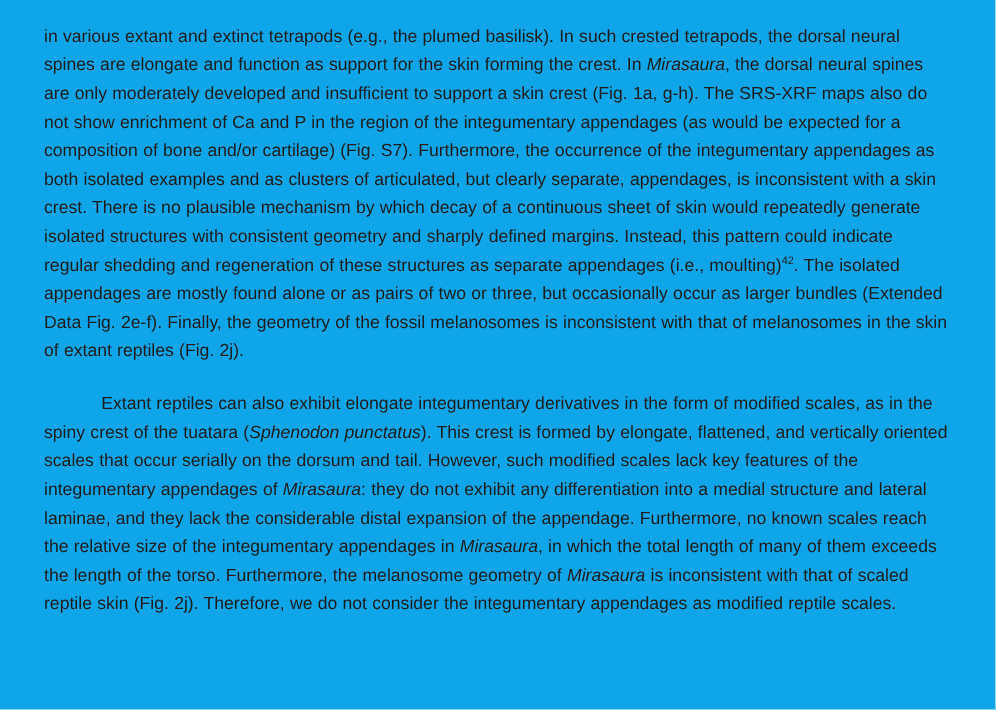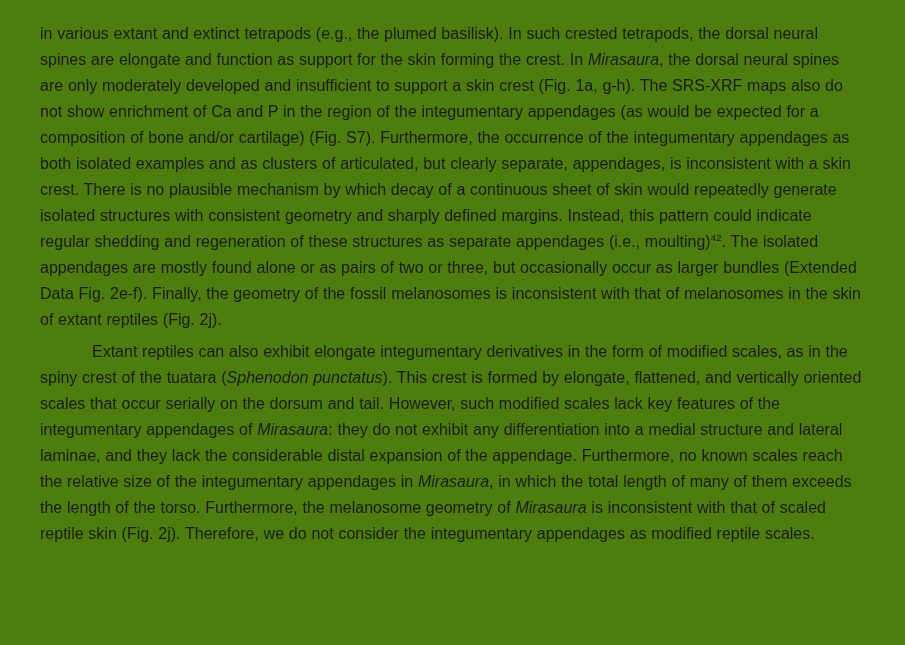--- a/index.html
+++ b/index.html
@@ -4,36 +4,36 @@
 <style>
   html, body {
     margin: 0;
     padding: 0;
     background: #ffffff;
   }
   .page {
     position: relative;
     width: 905px;
     height: 645px;
-    background: #4d7c0f;
+    background: #0ea5e9;
     box-sizing: border-box;
     padding: 21px 42px 0 40px;
     overflow: hidden;
     font-family: "Liberation Sans", sans-serif;
     font-size: 16px;
     line-height: 26px;
     color: #1c1c1c;
     text-align: left;
   }
   .para {
     margin: 0;
     word-spacing: 0.02em;
   }
   .para + .para {
-    margin-top: 6px;
+    margin-top: 22px;
   }
   .para.indent {
     text-indent: 52px;
   }
   .para i {
     font-style: italic;
   }
   .para sup {
     font-size: 0.62em;
     line-height: 0;

